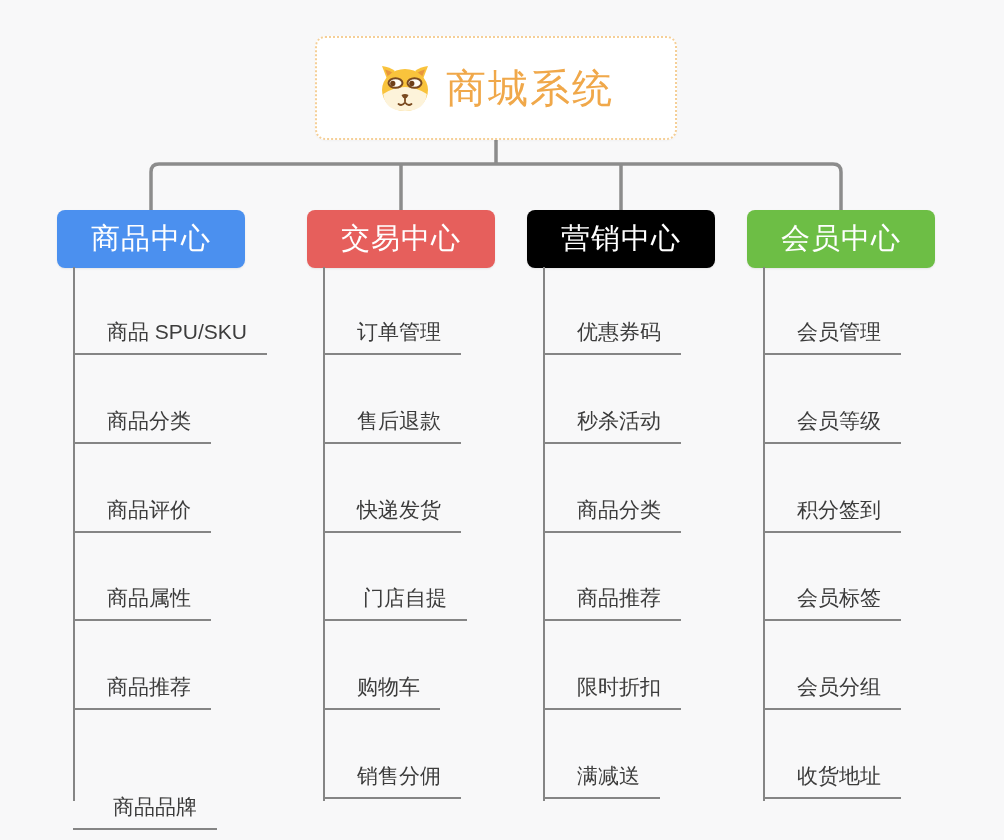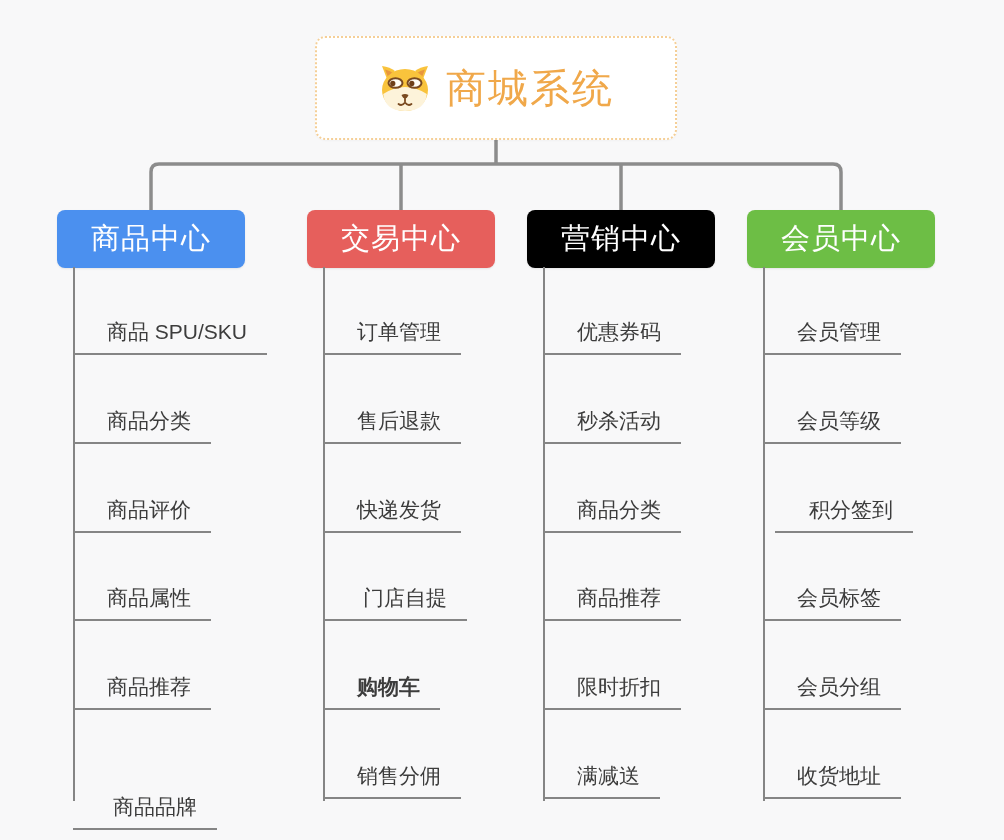--- a/index.html
+++ b/index.html
@@ -106,33 +106,33 @@
       <div class="child-topic" style="left: 73px; top: 496.6px;">商品评价</div>
       <div class="child-topic" style="left: 73px; top: 585.4px;">商品属性</div>
       <div class="child-topic" style="left: 73px; top: 674.2px;">商品推荐</div>
       <div class="child-topic" style="left: 73px; top: 794px; padding-left: 40px;">商品品牌</div>
       <div class="branch-box" style="left: 307px; background: rgb(230, 95, 92);">交易中心</div>
       <div class="spine" style="left: 323px; top: 267px; height: 534px;"></div>
       <div class="child-topic" style="left: 323px; top: 319px;">订单管理</div>
       <div class="child-topic" style="left: 323px; top: 407.8px;">售后退款</div>
       <div class="child-topic" style="left: 323px; top: 496.6px;">快递发货</div>
       <div class="child-topic" style="left: 323px; top: 585.4px; padding-left: 40px;">门店自提</div>
-      <div class="child-topic" style="left: 323px; top: 674.2px; font-weight: bold;">购物车</div>
+      <div class="child-topic" style="left: 323px; top: 674.2px;">购物车</div>
       <div class="child-topic" style="left: 323px; top: 763px;">销售分佣</div>
       <div class="branch-box" style="left: 527px; background: #000000;">营销中心</div>
       <div class="spine" style="left: 543px; top: 267px; height: 534px;"></div>
       <div class="child-topic" style="left: 543px; top: 319px;">优惠券码</div>
       <div class="child-topic" style="left: 543px; top: 407.8px;">秒杀活动</div>
       <div class="child-topic" style="left: 543px; top: 496.6px;">商品分类</div>
       <div class="child-topic" style="left: 543px; top: 585.4px;">商品推荐</div>
       <div class="child-topic" style="left: 543px; top: 674.2px;">限时折扣</div>
       <div class="child-topic" style="left: 543px; top: 763px;">满减送</div>
       <div class="branch-box" style="left: 747px; background: rgb(109, 190, 69);">会员中心</div>
       <div class="spine" style="left: 763px; top: 267px; height: 534px;"></div>
       <div class="child-topic" style="left: 763px; top: 319px;">会员管理</div>
       <div class="child-topic" style="left: 763px; top: 407.8px;">会员等级</div>
-      <div class="child-topic" style="left: 763px; top: 496.6px; margin-left: 12px;">积分签到</div>
+      <div class="child-topic" style="left: 763px; top: 496.6px;">积分签到</div>
       <div class="child-topic" style="left: 763px; top: 585.4px;">会员标签</div>
       <div class="child-topic" style="left: 763px; top: 674.2px;">会员分组</div>
       <div class="child-topic" style="left: 763px; top: 763px;">收货地址</div>
     </div>
 
 </div>
 
 </body></html>

